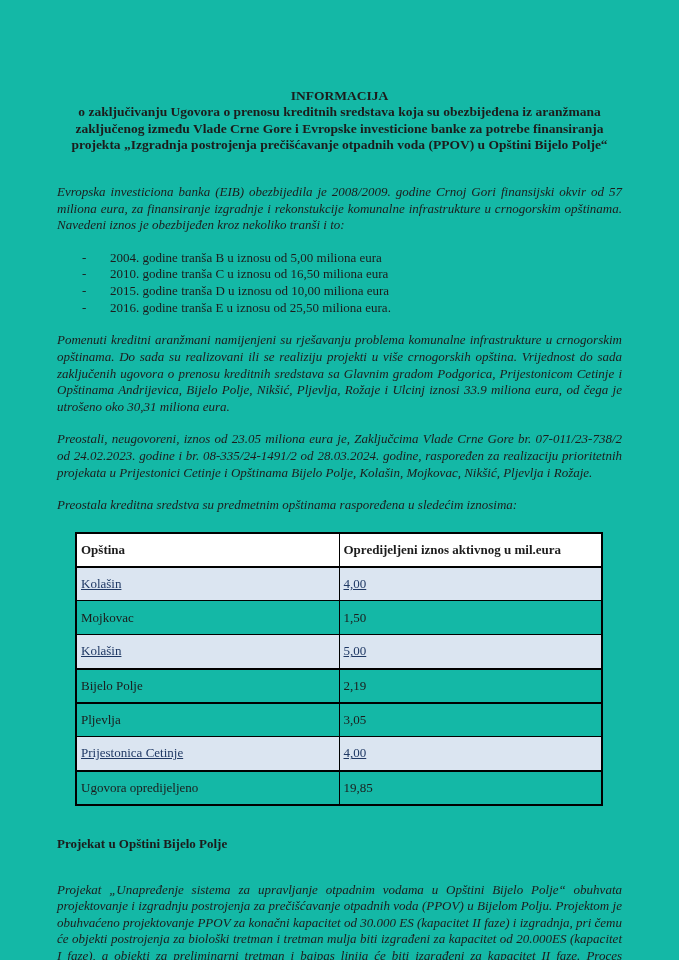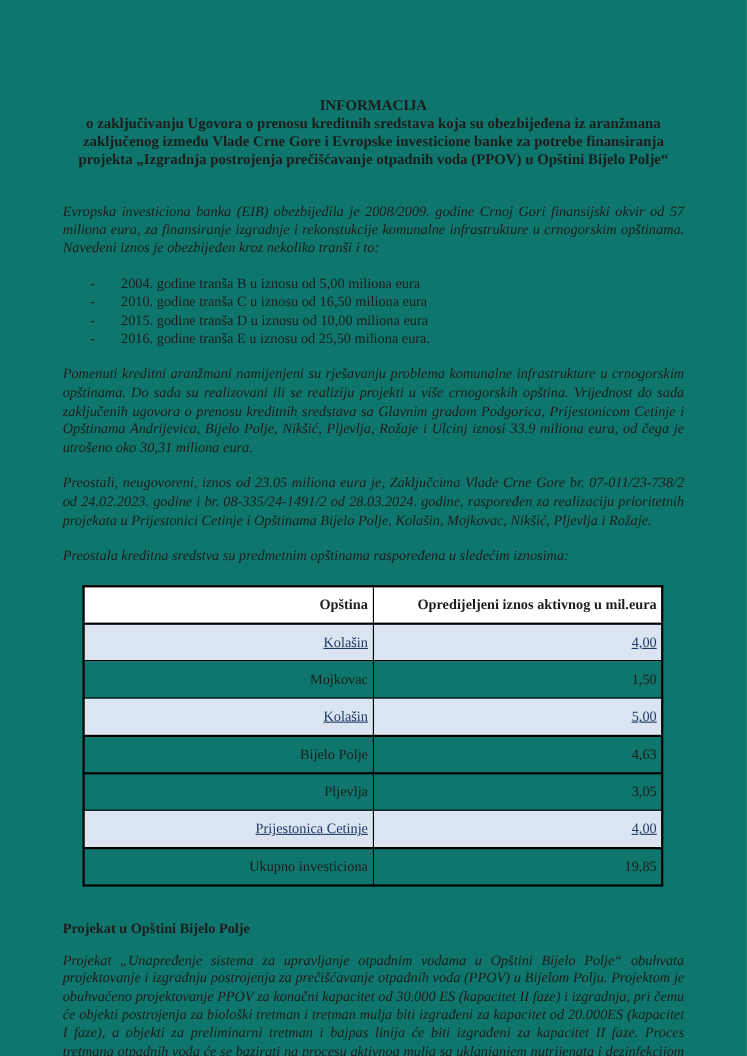--- a/index.html
+++ b/index.html
@@ -2,21 +2,21 @@
 <html lang="sr" style="--shaded-bg: #dbe5f1; --shaded-text: #1f3864; --text-color: #1c1c1c;"><head>
 <meta charset="utf-8">
 <style>
   * { margin: 0; padding: 0; box-sizing: border-box; }
   html, body { background: #e9e9e9; }
   .page {
     position: relative;
     width: 679px;
     height: 960px;
     margin: 0 auto;
-    background: #0f766e;
+    background: #14b8a6;
     font-family: "Liberation Serif", serif;
     color: var(--text-color, #1c1c1c);
     font-size: 13px;
     line-height: 1.28;
     overflow: hidden;
   }
   .content {
     padding: 88px 57px 0 57px;
   }
   .title-block {
@@ -45,21 +45,21 @@
     flex: 0 0 28px;
   }
   table.credit-table {
     border-collapse: collapse;
     width: 528px;
     margin: 18px 0 0 18px;
     border: 2px solid #000;
   }
   .credit-table th, .credit-table td {
     border: 1px solid #000;
-    text-align: right;
+    text-align: left;
     height: 34px;
     padding: 0 4px;
     font-size: 13px;
     line-height: 1.1;
   }
   .credit-table th {
     font-weight: bold;
     border-bottom: 2px solid #000;
     background: #ffffff;
   }
@@ -70,21 +70,21 @@
     text-decoration: underline;
   }
   .credit-table tr.bold-row td {
     font-weight: normal;
     border-top: 2px solid #000;
     border-bottom: 2px solid #000;
   }
   .section-heading {
     font-weight: bold;
     font-size: 13px;
-    margin: 30px 0 12px 0;
+    margin: 30px 0 29px 0;
     text-align: left;
   }
 </style>
 </head>
 <body>
 
 <div class="page">
   <div class="content">
 
     <div class="title-block">
@@ -134,32 +134,32 @@
           <tr>
             <td>Mojkovac</td>
             <td>1,50</td>
           </tr>
           <tr class="shaded">
             <td>Kolašin</td>
             <td>5,00</td>
           </tr>
           <tr class="bold-row">
             <td>Bijelo Polje</td>
-            <td>4,63</td>
+            <td>2,19</td>
           </tr>
           <tr>
             <td>Pljevlja</td>
             <td>3,05</td>
           </tr>
           <tr class="shaded">
             <td>Prijestonica Cetinje</td>
             <td>4,00</td>
           </tr>
           <tr class="bold-row">
-            <td>Ukupno investiciona</td>
+            <td>Ugovora opredijeljeno</td>
             <td>19,85</td>
           </tr>
         </tbody>
     </table>
 
     <h2 class="section-heading">Projekat u Opštini Bijelo Polje</h2>
 
     <p class="body-par">Projekat „Unapređenje sistema za upravljanje otpadnim vodama u Opštini Bijelo Polje“ obuhvata projektovanje i izgradnju postrojenja za prečišćavanje otpadnih voda (PPOV) u Bijelom Polju. Projektom je obuhvaćeno projektovanje PPOV za konačni kapacitet od 30.000 ES (kapacitet II faze) i izgradnja, pri čemu će objekti postrojenja za biološki tretman i tretman mulja biti izgrađeni za kapacitet od 20.000ES (kapacitet I faze), a objekti za preliminarni tretman i bajpas linija će biti izgrađeni za kapacitet II faze. Proces tretmana otpadnih voda će se bazirati na procesu aktivnog mulja sa uklanjanjem nutrijenata i dezinfekcijom prečišćenog efluenta. Tretman mulja treba da uključuje prethodno zgušnjavanje mulja, aerobnu stabilizaciju mulja i dehidrataciju.</p>
 
   </div>

